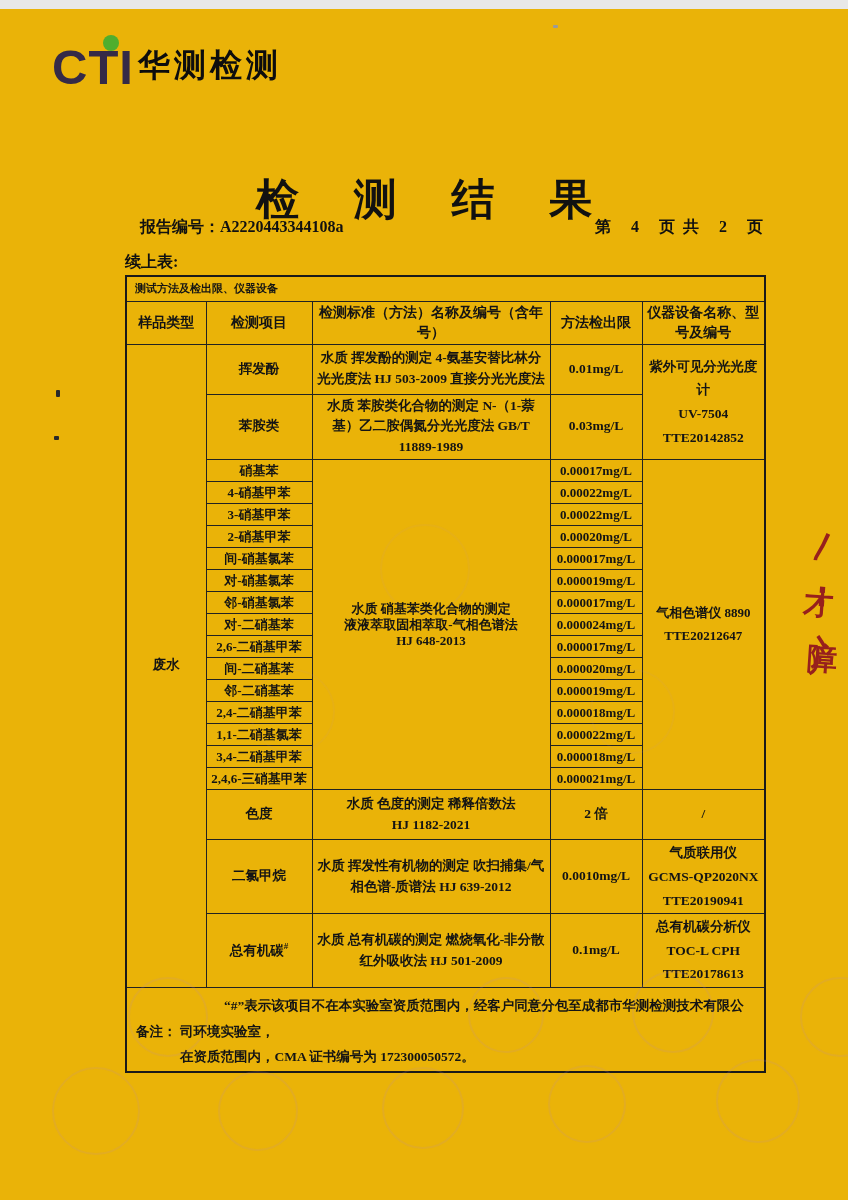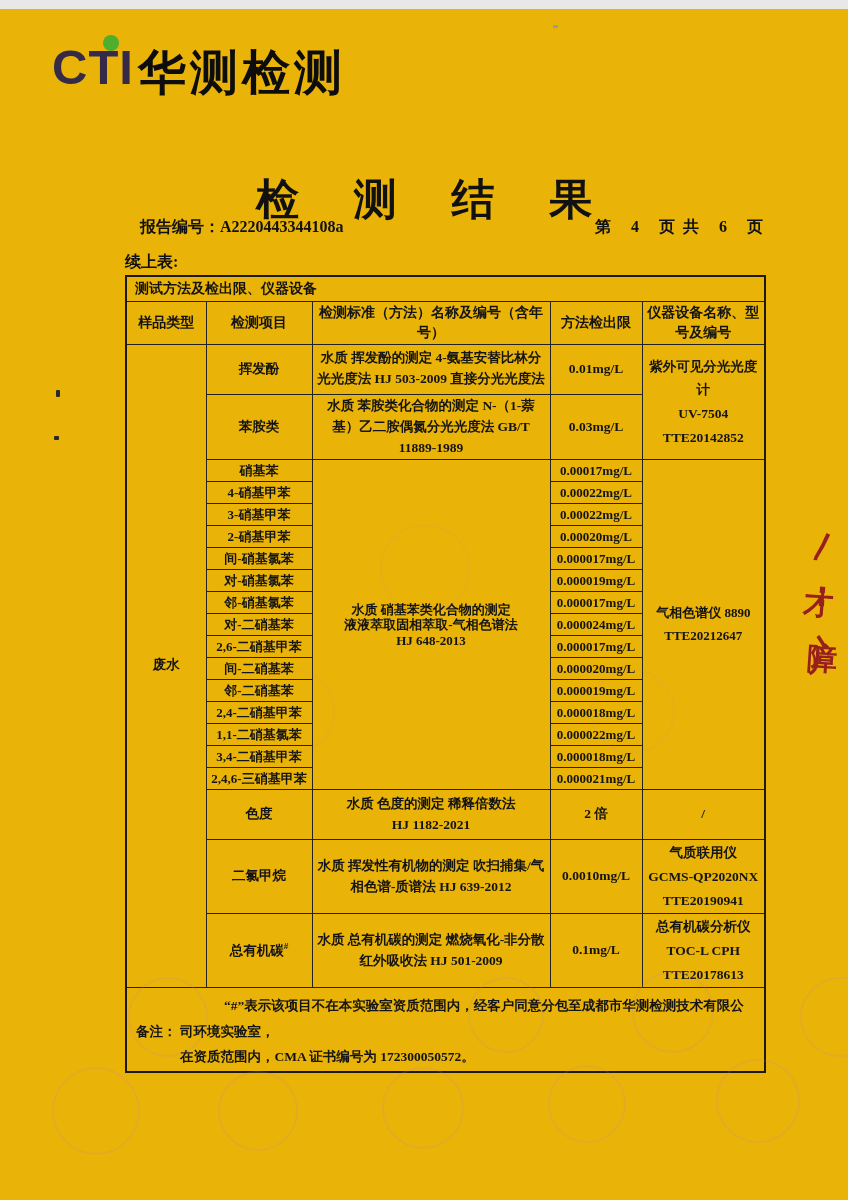--- a/index.html
+++ b/index.html
@@ -20,21 +20,21 @@
     font-weight:bold; font-size:49px; line-height:1;
     letter-spacing:1px; color:#352a47;
   }
   .logo-dot {
     position:absolute; left:103px; top:26px;
     width:16px; height:16px; border-radius:50%;
     background:#4fae2e;
   }
   .logo-company {
     position:absolute; left:138px; top:40px;
-    font-size:48px; font-weight:bold; line-height:1;
+    font-size:32px; font-weight:bold; line-height:1;
     letter-spacing:4px; color:#0d0d0d;
   }
   
   .doc-title {
     position:absolute; left:0; top:162px; width:100%;
     text-align:center; font-size:43px; font-weight:bold;
     letter-spacing:22px; text-indent:22px; color:#111;
   }
   .report-line {
     position:absolute; left:140px; top:208px; width:625px;
@@ -52,21 +52,21 @@
     width:639px; border-collapse:collapse; table-layout:fixed;
     font-size:13.5px; font-weight:bold; color:#141414;
   }
   table.result-table td {
     border:1.5px solid #222;
     text-align:center; vertical-align:middle;
     padding:1px 3px; line-height:1.55;
     overflow:hidden;
   }
   table.result-table { border:2px solid #1a1a1a; }
-  tr.banner-row td { text-align:left; padding-left:8px; height:25px; font-size:14px; }
+  tr.banner-row td { text-align:left; padding-left:8px; height:25px; font-size:11px; }
   tr.colhead-row td { height:43px; font-size:14px; line-height:1.4; }
   tr.r-phenol td { height:50px; }
   tr.r-aniline td { height:44px; }
   tr.r-nitro td { height:22px; font-size:13px; line-height:1.2; }
   tr.r-chroma td { height:50px; }
   tr.r-dcm td { height:62px; }
   tr.r-toc td { height:62px; }
   tr.remark-row td { height:54px; text-align:left; vertical-align:middle; }
   .method-cell { line-height:1.7; }
   .inst-line { line-height:1.75; }
@@ -101,21 +101,21 @@
 
 <div class="page">
 
   <span class="logo-cti">CTI</span>
   <span class="logo-dot"></span>
   <span class="logo-company">华测检测</span>
 
   <div class="doc-title">检 测 结 果</div>
   <div class="report-line">
     <span><span>报告编号：</span><span>A2220443344108a</span></span>
-    <span class="page-info">第　4　页 共　6　页</span>
+    <span class="page-info">第　4　页 共　2　页</span>
   </div>
   <div class="continued">续上表:</div>
 
   <table class="result-table">
     <colgroup>
       <col style="width:80px">
         <col style="width:106px">
         <col style="width:238px">
         <col style="width:92px">
         <col style="width:123px">

